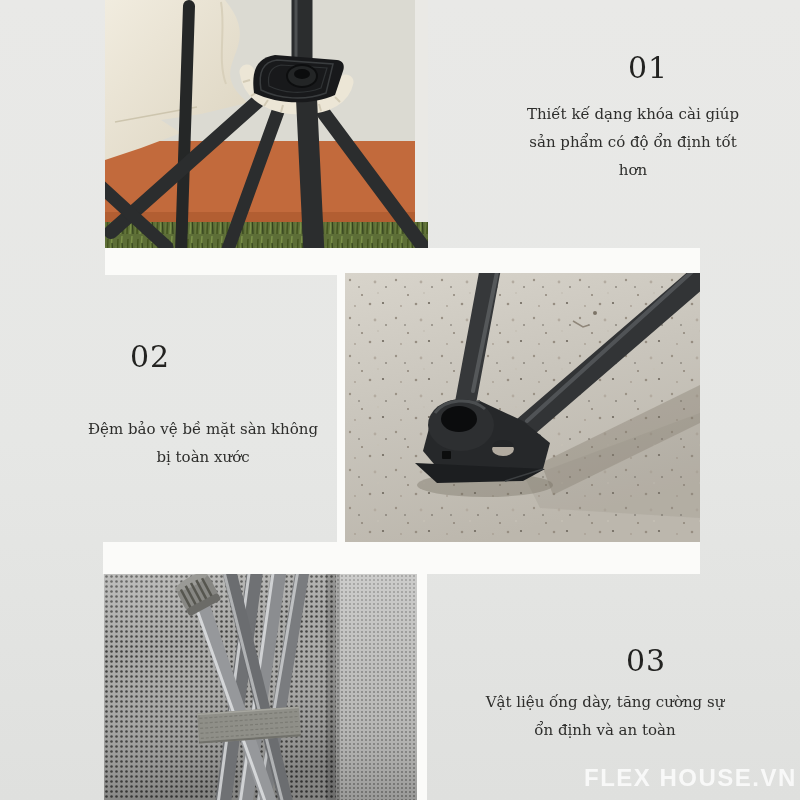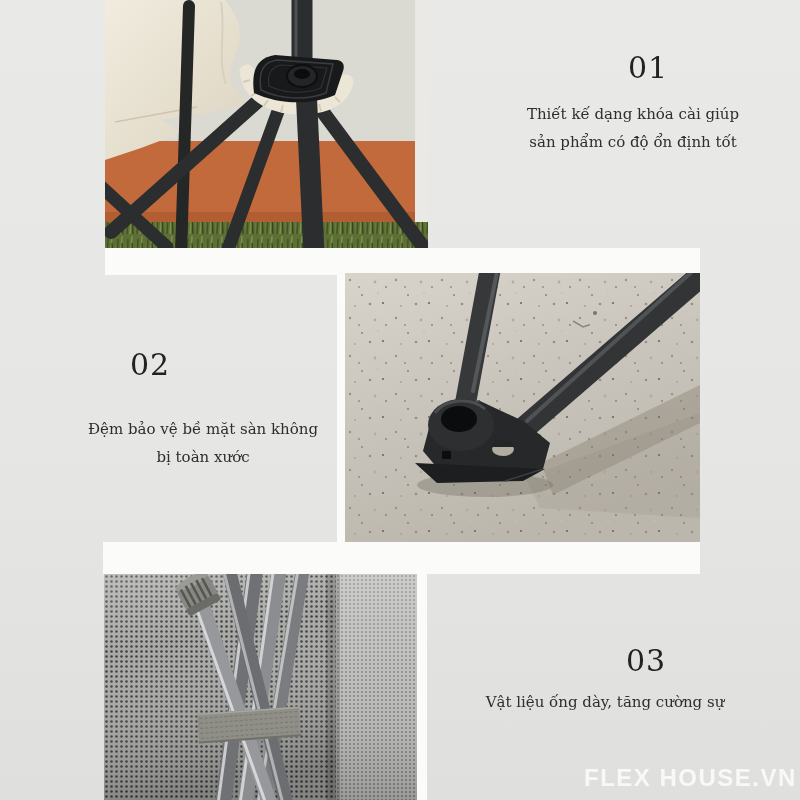--- a/index.html
+++ b/index.html
@@ -27,21 +27,21 @@
   
   .photo-1 { left:105px; top:0; width:323px; height:248px; }
   .band-1  { left:105px; top:248px; width:595px; height:27px; }
   .frame-2 { position:absolute; left:337px; top:265px; width:363px; height:280px; background:#fbfbf9; }
   .photo-2 { left:345px; top:273px; width:355px; height:272px; }
   .band-2  { left:103px; top:542px; width:597px; height:32px; }
   .photo-3 { left:104px; top:574px; width:313px; height:226px; }
   .gutter-3{ left:417px; top:574px; width:10px; height:226px; }
   .num-1  { left:568px; top:50px;  width:160px; }
   .text-1 { left:483px; top:100px; width:300px; }
-  .num-2  { left:70px;  top:347px; width:160px; }
+  .num-2  { left:70px;  top:339px; width:160px; }
   .text-2 { left:55px;  top:415px; width:296px; }
   .num-3  { left:566px; top:643px; width:160px; }
   .text-3 { left:455px; top:688px; width:300px; }
 </style>
 </head>
 <body>
 
 <div class="page">
 
   <div class="photo photo-1">
@@ -86,20 +86,21 @@
       <ellipse cx="197" cy="74" rx="8" ry="5" fill="#0b0c0d"></ellipse>
     </svg>
   </div>
 
   <div class="band band-1"></div>
 
   <div class="feature-number num-1">01</div>
   <div class="feature-text text-1">
     <div class="line">Thiết kế dạng khóa cài giúp</div>
     <div class="line">sản phẩm có độ ổn định tốt</div>
+    <div class="line">hơn</div>
   </div>
 
   <div class="frame-2"></div>
   <div class="photo photo-2">
     <svg viewBox="0 0 355 272" preserveAspectRatio="none" aria-hidden="true">
       <defs>
         <linearGradient id="conc" x1="0" y1="0" x2="0.35" y2="1">
           <stop offset="0" stop-color="#d8d4cb"></stop>
             <stop offset="0.5" stop-color="#c9c5bc"></stop>
             <stop offset="1" stop-color="#bcb7ad"></stop>
@@ -212,17 +213,18 @@
         <line x1="94" y1="137" x2="196" y2="137" stroke="#a6a69f" stroke-width="1.5"></line>
         <line x1="94" y1="165" x2="196" y2="165" stroke="#70706a" stroke-width="2"></line>
       </g>
     </svg>
   </div>
   <div class="white-gutter gutter-3"></div>
 
   <div class="feature-number num-3">03</div>
   <div class="feature-text text-3">
     <div class="line">Vật liệu ống dày, tăng cường sự</div>
+    <div class="line">ổn định và an toàn</div>
   </div>
 
   <div class="watermark">FLEX HOUSE.VN</div>
 
 </div>
 
 </body></html>

